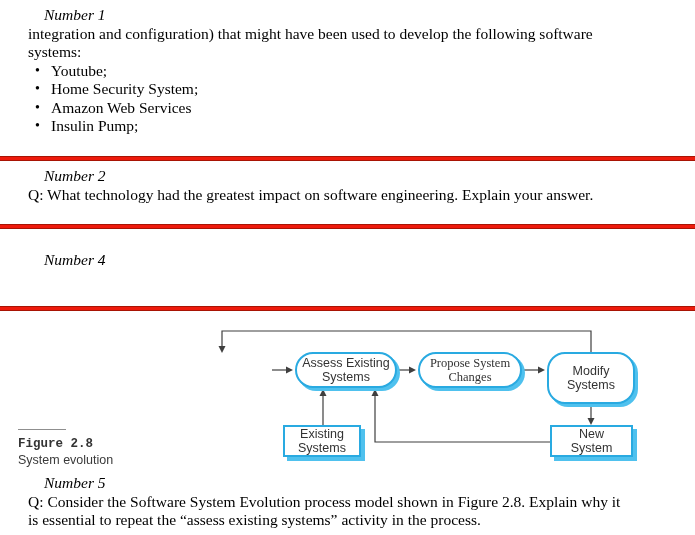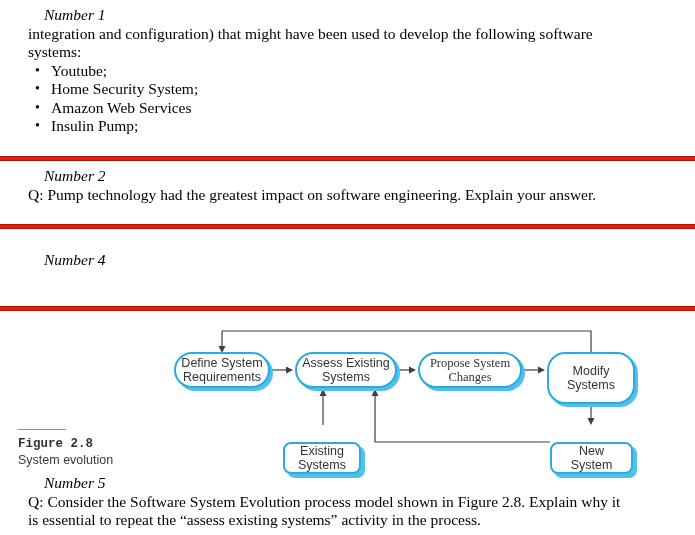--- a/index.html
+++ b/index.html
@@ -25,21 +25,21 @@
   #connectors{position:absolute;left:0;top:0;}
   .node{
     position:absolute;box-sizing:border-box;
     background:#fff;border:2px solid #29aae1;
     display:flex;align-items:center;justify-content:center;
     text-align:center;white-space:pre-line;
     font-family:"Liberation Sans", sans-serif;
     font-size:12.5px;line-height:14px;color:#333;
   }
   .stadium{border-radius:18px;box-shadow:3px 3px 0 #4fc1ee;}
-  .rectnode{border-radius:8px;box-shadow:4px 4px 0 #4fc1ee;margin-top:17px;}
+  .rectnode{border-radius:0;box-shadow:4px 4px 0 #4fc1ee;}
   .n-define {left:174px;top:44px;width:96px;height:36px;}
   .n-assess {left:295px;top:44px;width:102px;height:36px;}
   .n-propose{left:418px;top:44px;width:104px;height:36px;font-family:Liberation Serif, serif;}
   .n-modify {left:547px;top:44px;width:88px;height:52px;}
   .n-existing{left:283px;top:117px;width:78px;height:32px;}
   .n-newsys {left:550px;top:117px;width:83px;height:32px;}
   
   #fig-rule{position:absolute;left:18px;top:429px;width:48px;height:1px;background:#8f8f8f;}
   #fig-caption{
     position:absolute;left:18px;top:436px;width:112px;
@@ -72,21 +72,21 @@
     <div class="bullet">
       <span class="dot">•</span>
       <span>Insulin Pump;</span>
     </div>
   </div>
 
   <div class="divider" style="top:156px;"></div>
 
   <div class="section" style="top:167px;">
     <div class="q-heading">Number 2</div>
-    <div class="q-line">Q: Pump technology had the greatest impact on software engineering. Explain your answer.</div>
+    <div class="q-line">Q: What technology had the greatest impact on software engineering. Explain your answer.</div>
   </div>
 
   <div class="divider" style="top:224px;"></div>
 
   <div class="section" style="top:251px;">
     <div class="q-heading">Number 4</div>
   </div>
 
   <div class="divider" style="top:306px;"></div>
 
@@ -104,22 +104,20 @@
       <g fill="#3f3f3f" stroke="none">
         <polygon points="293,62 286,58.5 286,65.5"></polygon>
         <polygon points="416,62 409,58.5 409,65.5"></polygon>
         <polygon points="545,62 538,58.5 538,65.5"></polygon>
         <polygon points="222,45 218.5,38 225.5,38"></polygon>
         <polygon points="591,117 587.5,110 594.5,110"></polygon>
         <polygon points="323,81 319.5,88 326.5,88"></polygon>
         <polygon points="375,81 371.5,88 378.5,88"></polygon>
       </g>
     </svg>
-    <div class="node stadium n-define">Define System
-Requirements</div>
     <div class="node stadium n-assess">Assess Existing
 Systems</div>
     <div class="node stadium n-propose">Propose System
 Changes</div>
     <div class="node stadium n-modify">Modify
 Systems</div>
     <div class="node rectnode n-existing">Existing
 Systems</div>
     <div class="node rectnode n-newsys">New
 System</div>

